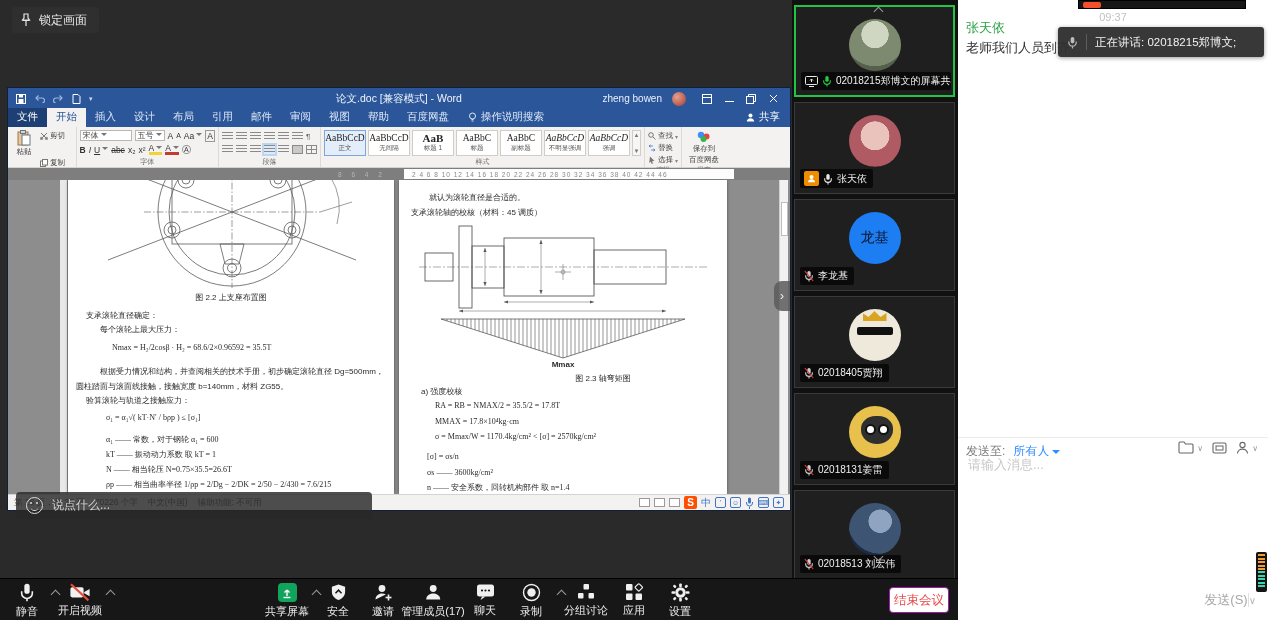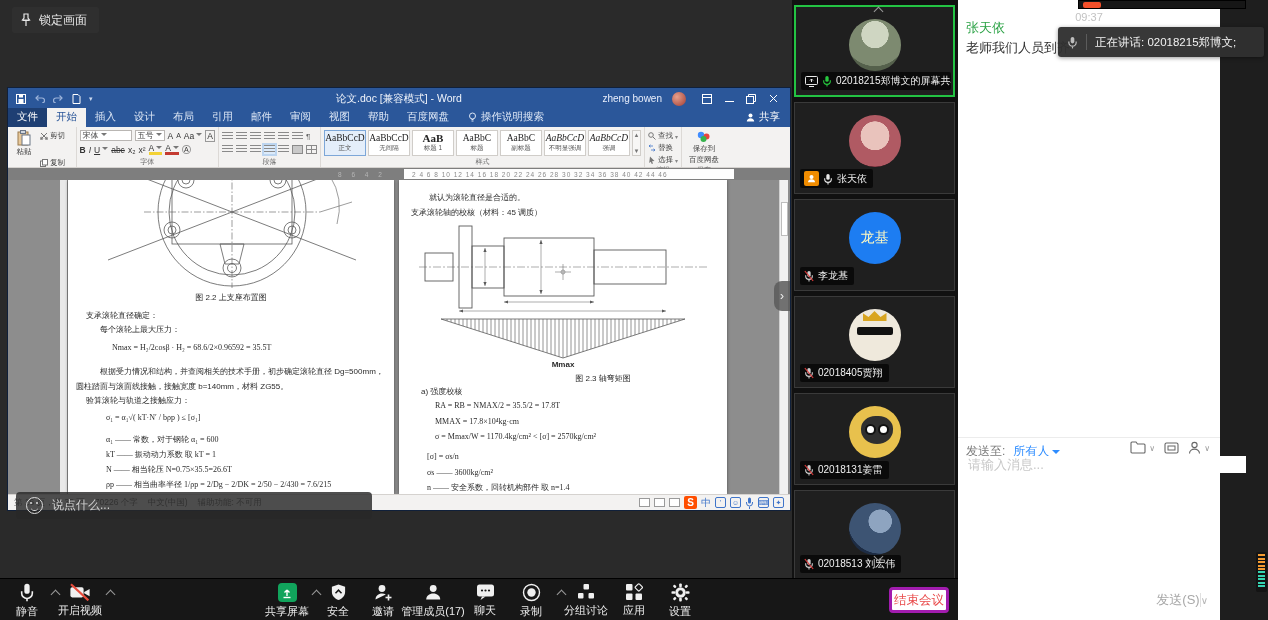--- a/index.html
+++ b/index.html
@@ -85,37 +85,37 @@
   .emoji-face:after{content:"";position:absolute;left:3.5px;top:8px;width:7px;height:3.5px;border-bottom:1.5px solid #ddd;border-radius:0 0 7px 7px;}
 
   
   .strip{position:absolute;left:792px;top:0;width:166px;height:578px;background:#111;}
   .tile{position:absolute;left:2px;width:161px;height:92px;background:#1f1f1f;border:1px solid #3a3a3a;}
   .tile.active{border:2px solid #23c343;}
   .tile-label{position:absolute;left:5px;bottom:5px;display:flex;align-items:center;gap:4px;background:rgba(0,0,0,.68);padding:2px 6px 2px 4px;border-radius:2px;color:#f0f0f0;font-size:10px;white-space:nowrap;max-width:150px;overflow:hidden;}
   .avatar{position:absolute;left:50%;top:12px;transform:translateX(-50%);width:52px;height:52px;border-radius:50%;overflow:hidden;}
   .av-photo1{background:radial-gradient(circle at 50% 30%,#cfd6c2 0 30%,#7d8a70 31% 70%,#55614c 71%);}
   .av-photo2{background:radial-gradient(circle at 50% 40%,#e9c3bc 0 35%,#b05a63 36% 75%,#7e2f3d 76%);}
-  .av-blue{background:#1d7df2;display:flex;align-items:center;justify-content:center;color:#fef9c3;font-size:14px;}
+  .av-blue{background:#1d7df2;display:flex;align-items:center;justify-content:center;color:#0f172a;font-size:14px;}
   .av-meme{background:#efe9dc;position:relative;}
   .av-meme .crown{position:absolute;left:14px;top:2px;width:24px;height:10px;background:#d9a520;clip-path:polygon(0 100%,0 20%,25% 60%,50% 0,75% 60%,100% 20%,100% 100%);}
   .av-meme .shades{position:absolute;left:8px;top:18px;width:36px;height:8px;background:#111;border-radius:2px;}
   .av-cat{background:#e8c14d;position:relative;}
   .av-cat .head{position:absolute;left:12px;top:10px;width:32px;height:28px;background:#2f2f2f;border-radius:45% 45% 50% 50%;}
   .av-cat .eye{position:absolute;top:18px;width:11px;height:11px;background:#fff;border-radius:50%;border:2px solid #111;}
   .av-photo6{background:radial-gradient(circle at 60% 35%,#8ea4c0 0 25%,#3d5473 26% 70%,#1d2c44 71%);}
   .chev{display:inline-block;width:7px;height:7px;border-top:1.5px solid #9a9a9a;border-right:1.5px solid #9a9a9a;}
   .chev.up{transform:rotate(-45deg);}
   .chev.down{transform:rotate(135deg);}
   .strip-chev{position:absolute;left:50%;transform:translateX(-50%);z-index:5;}
   .badge-host{width:15px;height:15px;background:#f08c00;border-radius:2px;display:flex;align-items:center;justify-content:center;flex:none;}
   .micsvg{flex:none;display:block;}
 
   
-  .chat{position:absolute;left:958px;top:0;width:262px;height:620px;background:#fff;}
+  .chat{position:absolute;left:958px;top:0;width:310px;height:620px;background:#fff;}
   .chat-img-cut{position:absolute;left:120px;top:0;width:168px;height:9px;background:#161616;border:1px solid #000;}
   .chat-img-cut i{position:absolute;left:4px;top:1px;width:18px;height:6px;background:#f4502a;border-radius:2px;}
   .chat-time{position:absolute;left:0;width:100%;top:11px;text-align:center;color:#c2c2c2;font-size:11px;}
   .chat-sender{position:absolute;left:8px;top:19px;color:#2ba245;font-size:13px;}
   .chat-msg{position:absolute;left:8px;top:39px;color:#2f2f2f;font-size:13px;}
   .toast{position:absolute;left:100px;top:27px;width:206px;height:30px;background:rgba(48,48,48,.96);border-radius:3px;display:flex;align-items:center;gap:8px;padding:0 9px;color:#f2f2f2;font-size:11.5px;box-shadow:0 1px 4px rgba(0,0,0,.4);}
   .toast .vdiv{width:1px;height:16px;background:#5c5c5c;}
   .chat-input-sep{position:absolute;left:0;top:437px;width:100%;height:1px;background:#ececec;}
   .sendto{position:absolute;left:8px;top:443px;display:flex;align-items:center;gap:8px;font-size:12px;color:#7a7a7a;}
   .sendto .val{color:#2d8cff;display:flex;align-items:center;gap:3px;}
@@ -131,21 +131,21 @@
   .vol-meter .seg{width:7px;height:17px;}
   .vol-top{background:repeating-linear-gradient(to bottom,#f59b31 0 2px,#141414 2px 3.6px);}
   .vol-bot{background:repeating-linear-gradient(to bottom,#35d4b2 0 2px,#141414 2px 3.6px);}
 
   
   .toolbar{position:absolute;left:0;top:578px;width:958px;height:42px;background:#171717;border-top:1px solid #000;}
   .tb-item{position:absolute;top:4px;transform:translateX(-50%);display:flex;flex-direction:column;align-items:center;gap:2px;color:#ececec;font-size:11px;white-space:nowrap;}
   .tb-item svg{display:block;}
   .tb-chev{position:absolute;top:12px;}
   .share-ic{width:19px;height:19px;background:#11a45c;border-radius:4px;display:flex;align-items:center;justify-content:center;}
-  .end-btn{position:absolute;left:889px;top:8px;width:60px;height:26px;background:#fff;border:3px solid #a21caf;border-radius:4px;color:#e94b4b;font-size:12.5px;display:flex;align-items:center;justify-content:center;}
+  .end-btn{position:absolute;left:889px;top:8px;width:60px;height:26px;background:#fff;border:1px solid #a21caf;border-radius:4px;color:#e94b4b;font-size:12.5px;display:flex;align-items:center;justify-content:center;}
 </style>
 </head>
 <body>
 
 <div class="stage">
 
   <div class="share-area">
 
     <div class="pin-btn">
       <svg width="12" height="14" viewBox="0 0 12 14">

